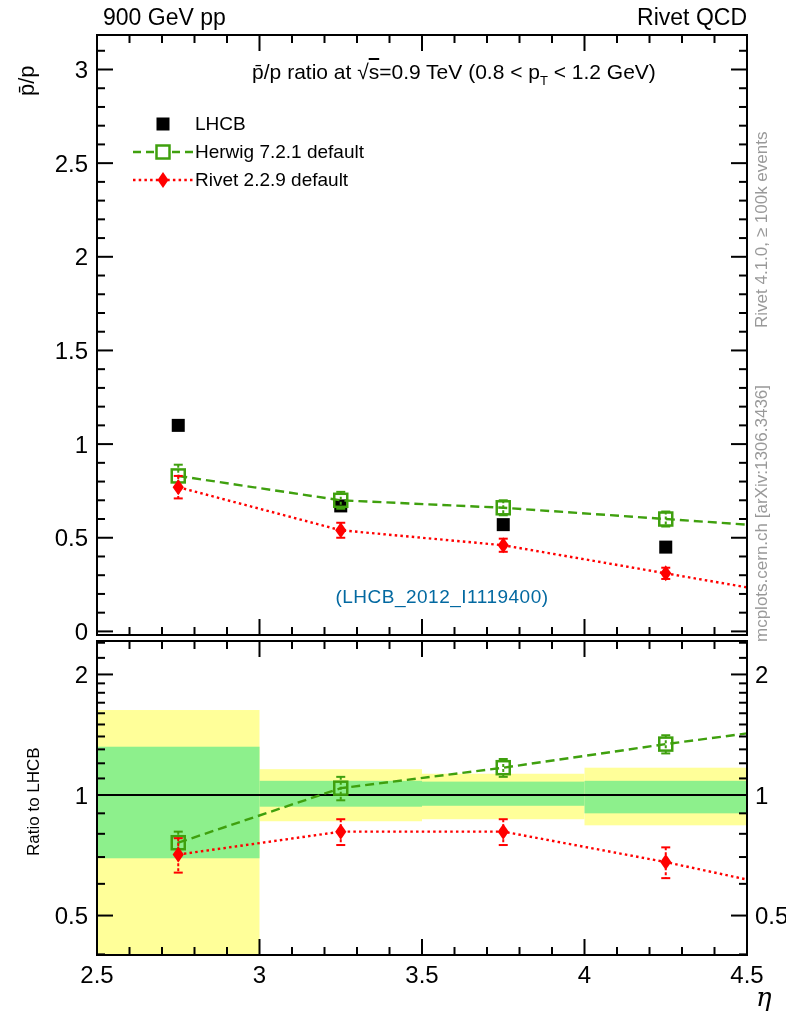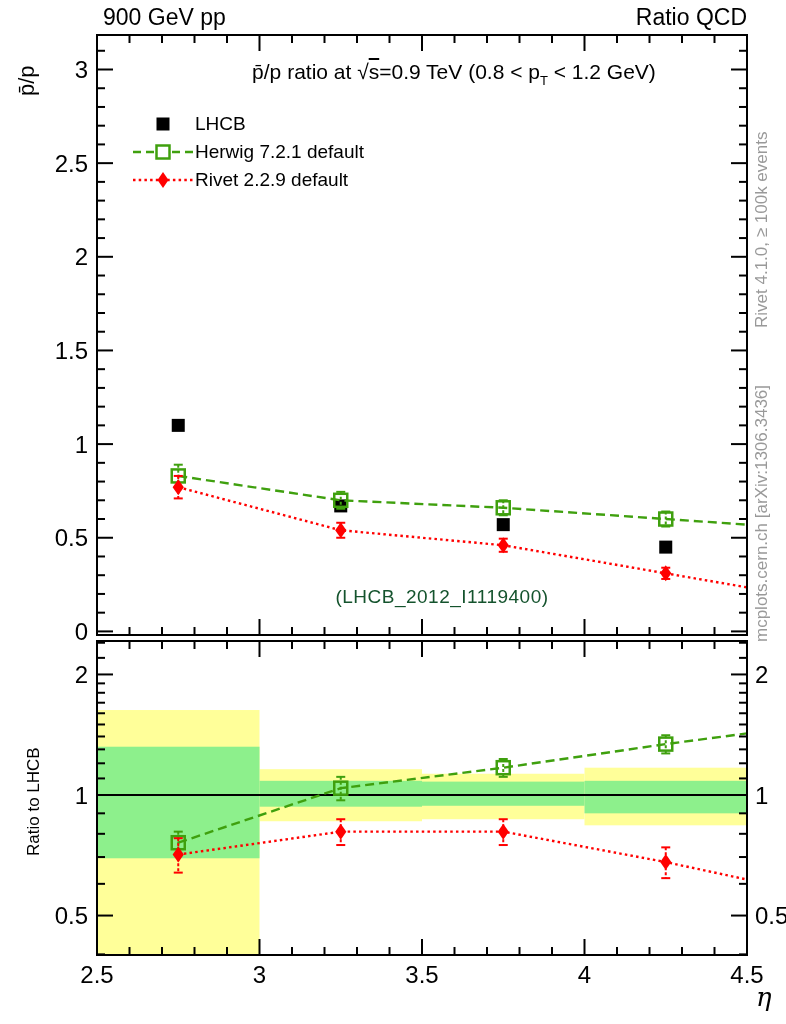--- a/index.html
+++ b/index.html
@@ -18,21 +18,21 @@
   .legend-label{margin-left:0;font-size:19px;white-space:nowrap;}
   .ylabel-main{position:absolute;left:14px;top:96px;transform-origin:0 0;
                transform:rotate(-90deg);font-size:22px;white-space:nowrap;}
   .ylabel-ratio{position:absolute;left:24px;top:856px;transform-origin:0 0;
                 transform:rotate(-90deg);font-size:17px;white-space:nowrap;}
   .side-note{position:absolute;left:752px;transform-origin:0 0;transform:rotate(-90deg);
              font-size:17px;color:#999;white-space:nowrap;}
   .side-top{top:328px;}
   .side-bottom{top:642px;}
   .watermark{position:absolute;left:97px;top:586px;width:690px;text-align:center;
-             font-size:19px;color:#14532d;letter-spacing:0.5px;}
+             font-size:19px;color:#0369a1;letter-spacing:0.5px;}
   .xlabel{position:absolute;left:756px;top:982px;font-size:26px;
           font-family:"DejaVu Serif",serif;font-style:italic;}
 </style>
 </head>
 <body>
 
 <div class="figure">
   <svg id="chart-svg" width="786" height="1024">
       <defs>
         <clipPath id="clip-main">
@@ -333,21 +333,21 @@
         <text x="755" y="674.45" text-anchor="start" dominant-baseline="central" font-size="24" fill="#000">2</text>
         <text x="97" y="974" text-anchor="middle" dominant-baseline="central" font-size="24" fill="#000">2.5</text>
         <text x="259.5" y="974" text-anchor="middle" dominant-baseline="central" font-size="24" fill="#000">3</text>
         <text x="422" y="974" text-anchor="middle" dominant-baseline="central" font-size="24" fill="#000">3.5</text>
         <text x="584.5" y="974" text-anchor="middle" dominant-baseline="central" font-size="24" fill="#000">4</text>
         <text x="747" y="974" text-anchor="middle" dominant-baseline="central" font-size="24" fill="#000">4.5</text>
       </g>
     </svg>
 
   <div class="hdr hdr-left">900 GeV pp</div>
-  <div class="hdr hdr-right">Ratio QCD</div>
+  <div class="hdr hdr-right">Rivet QCD</div>
 
   <div class="plot-title"><span>p̄/p ratio at </span><span>√</span><span class="ovl">s</span><span>=0.9 TeV (0.8 &lt; p</span><span class="sub">T</span><span> &lt; 1.2 GeV)</span></div>
 
   <div class="legend">
     <div class="legend-row">
       <span class="swatch"><svg width="64" height="20">
             <rect x="25.5" y="3.5" width="13" height="13" fill="#000000"></rect>
           </svg></span>
       <span class="legend-label">LHCB</span>
     </div>

